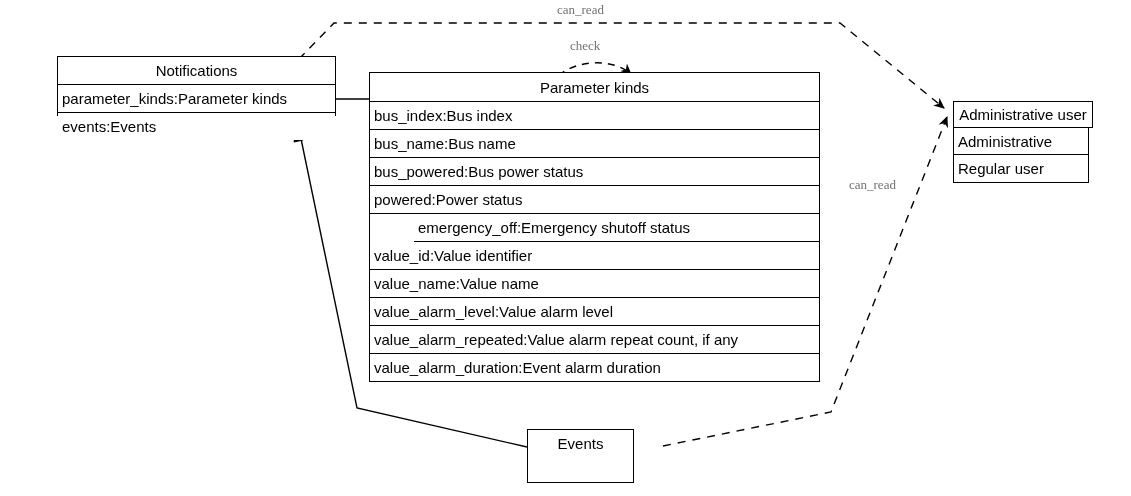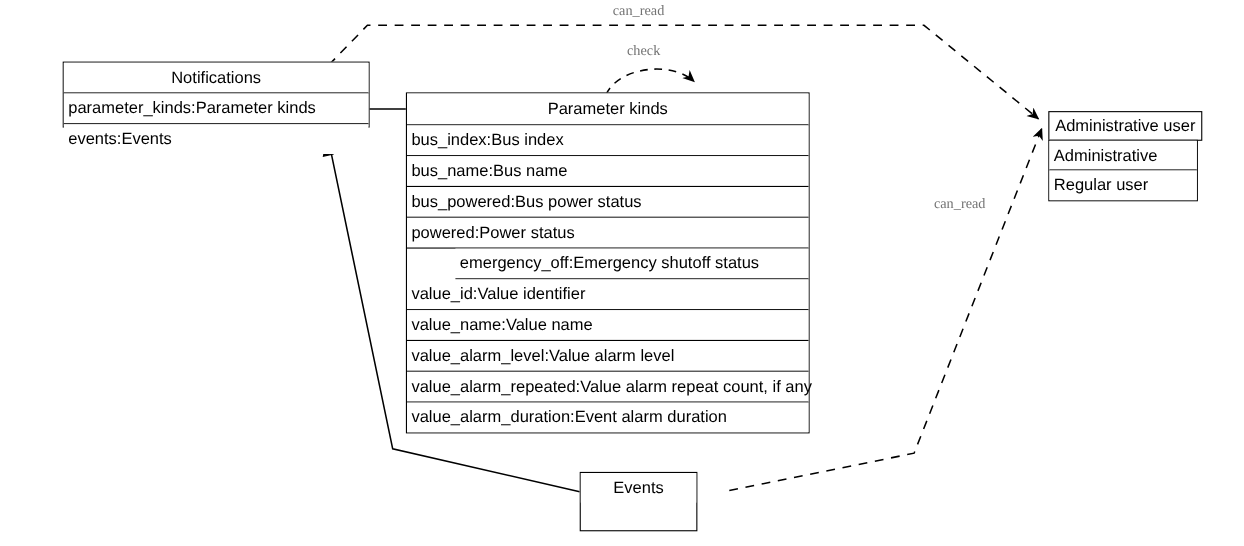--- a/index.html
+++ b/index.html
@@ -125,21 +125,21 @@
     <path d="M 300,134 L 357,408 L 527,447" fill="none" stroke="#000000" stroke-width="1.4"></path>
     <polygon points="297,128 306,125 303,140 294,142" fill="#000000" stroke="#000000" stroke-width="1"></polygon>
   </svg>
 
   <div class="uml-box" id="box-notifications" style="left:16px; top:56px; width:279px; height:60px;margin-left:41px;">
     <div class="uml-row uml-title" style="height:28px;">Notifications</div>
     <div class="uml-row uml-attr" style="height:28px;">parameter_kinds:Parameter kinds</div>
     <div class="uml-row uml-attr" style="height:27px;">events:Events</div>
   </div>
 
-  <div class="uml-box" id="box-parameter-kinds" style="left:369px; top:84px; width:367px; height:310px;">
+  <div class="uml-box" id="box-parameter-kinds" style="left:369px; top:72px; width:451px; height:310px;">
     <div class="uml-row uml-title" style="height:29px;">Parameter kinds</div>
     <div class="uml-row uml-attr" style="height:28px;">bus_index:Bus index</div>
     <div class="uml-row uml-attr" style="height:28px;">bus_name:Bus name</div>
     <div class="uml-row uml-attr" style="height:28px;">bus_powered:Bus power status</div>
     <div class="uml-row uml-attr" style="height:28px;">powered:Power status</div>
     <div class="uml-row uml-attr" style="height:28px;margin-left:44px;">emergency_off:Emergency shutoff status</div>
     <div class="uml-row uml-attr" style="height:28px;">value_id:Value identifier</div>
     <div class="uml-row uml-attr" style="height:28px;">value_name:Value name</div>
     <div class="uml-row uml-attr" style="height:28px;">value_alarm_level:Value alarm level</div>
     <div class="uml-row uml-attr" style="height:28px;">value_alarm_repeated:Value alarm repeat count, if any</div>

